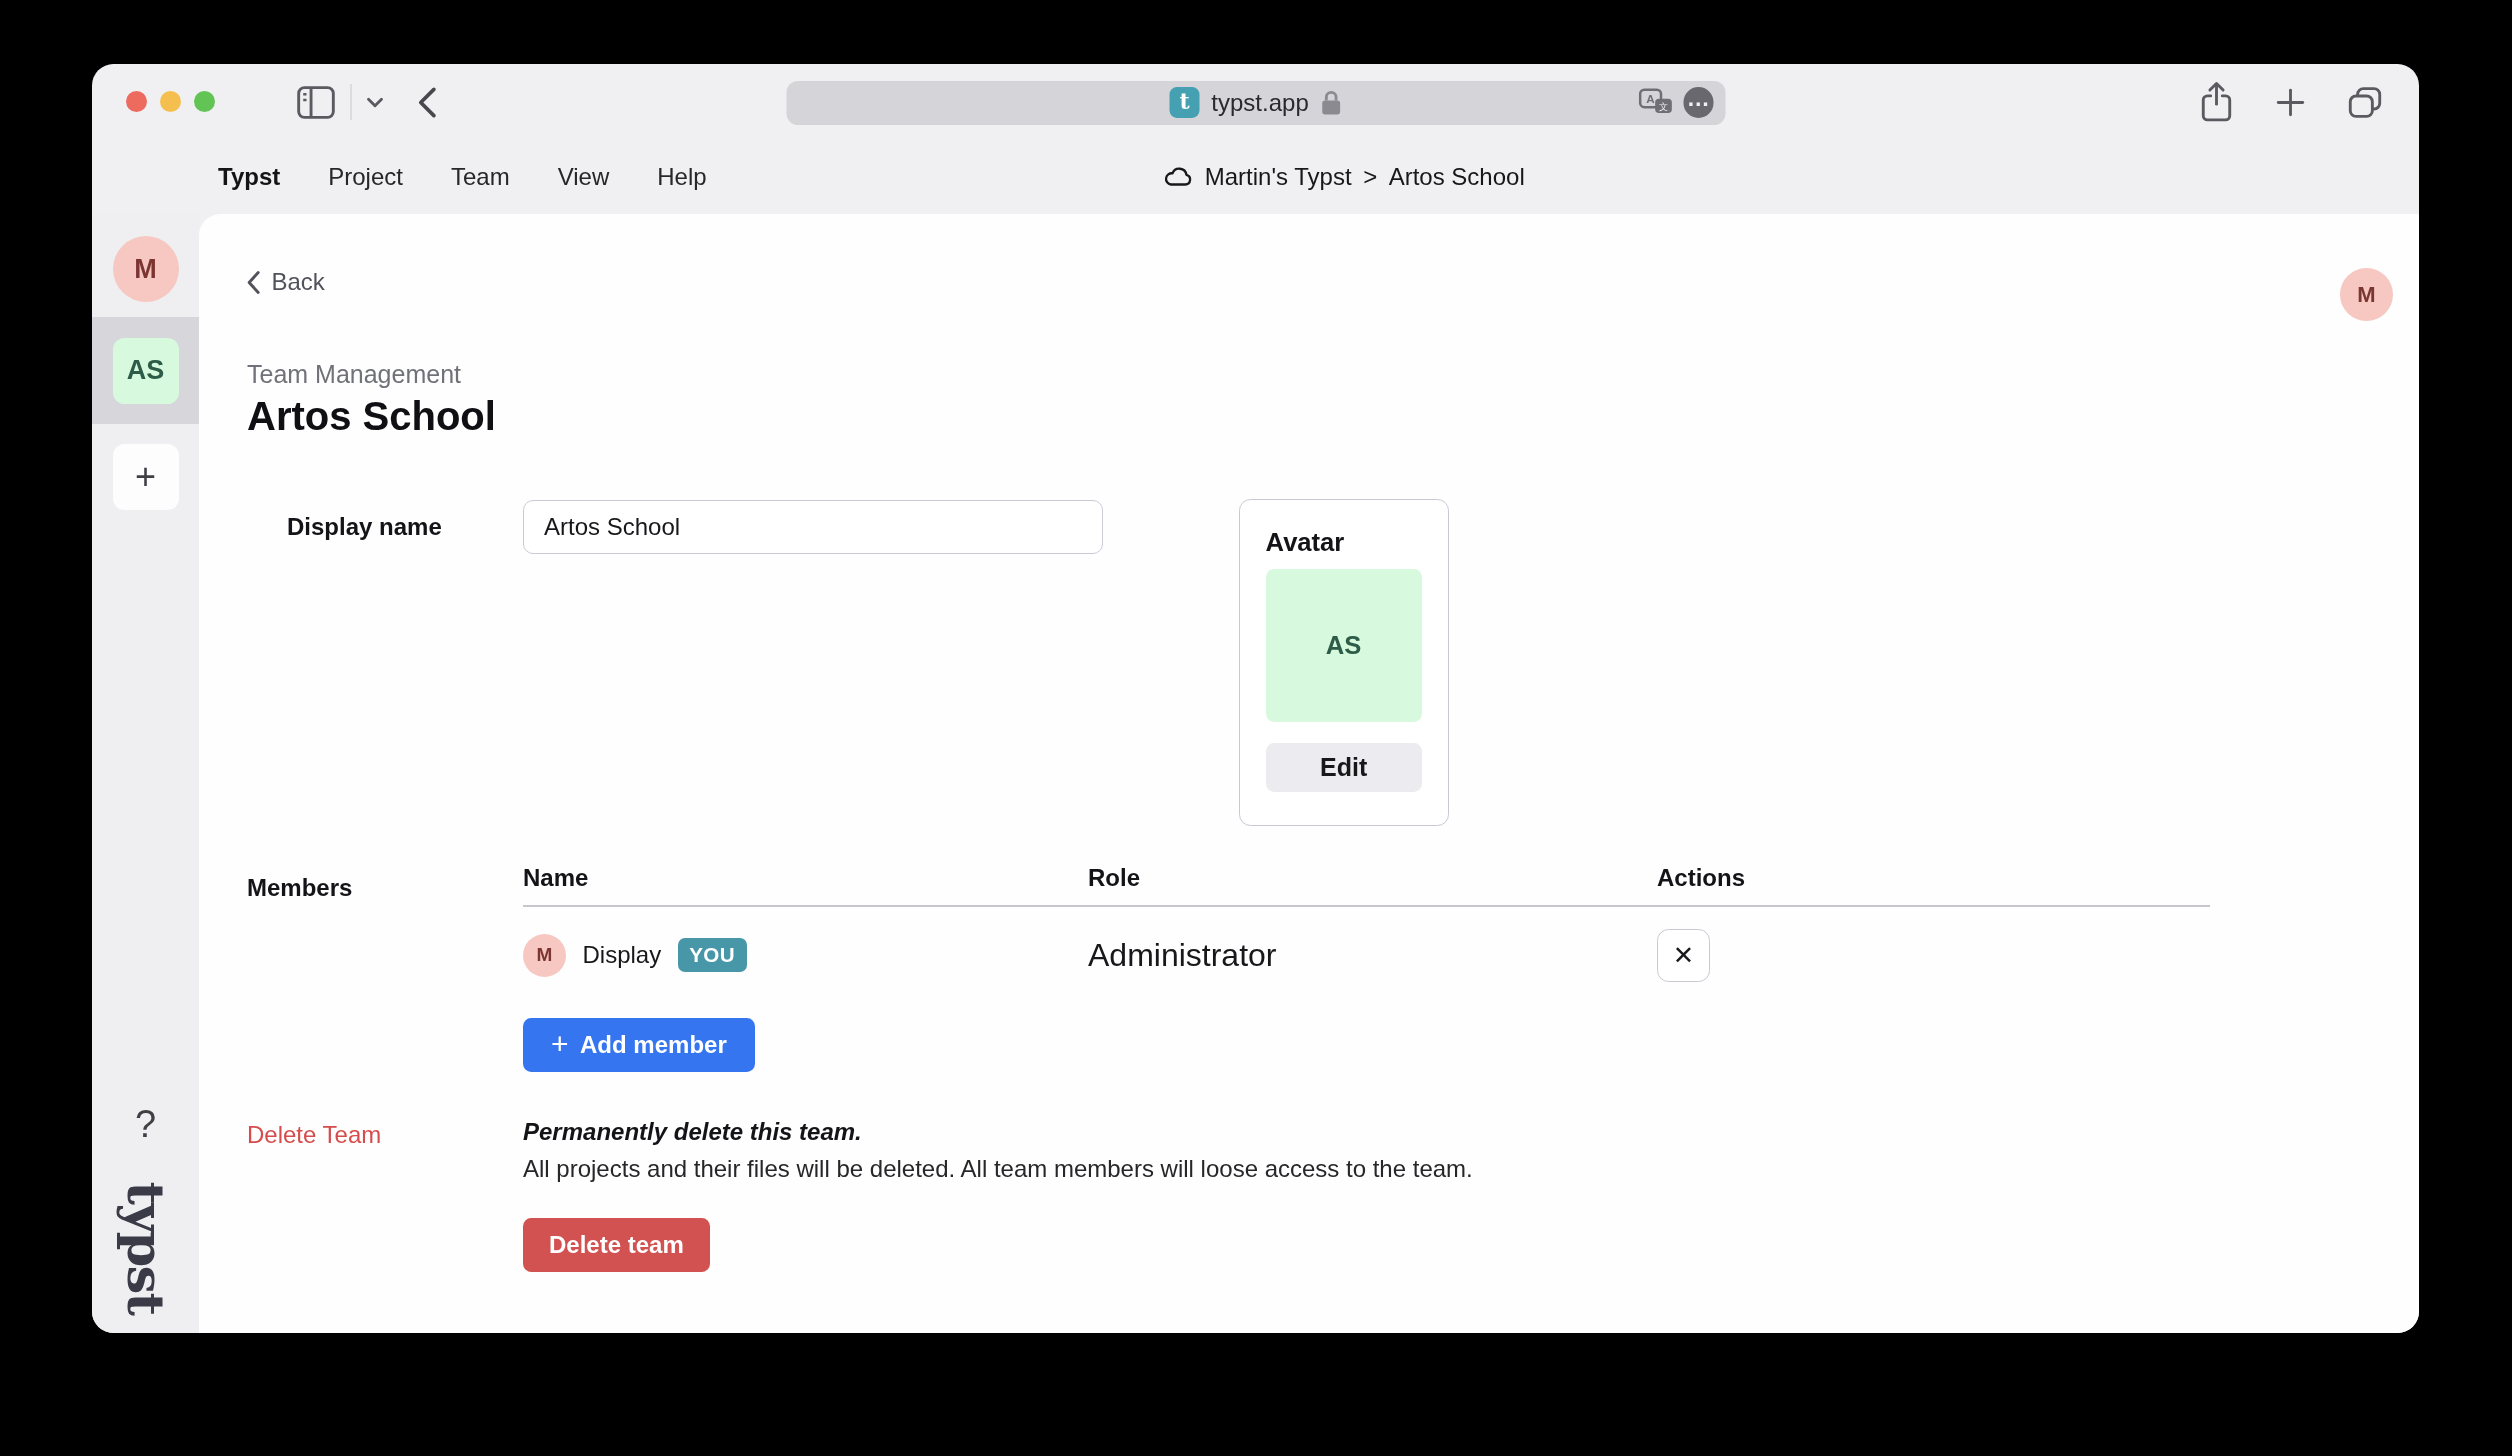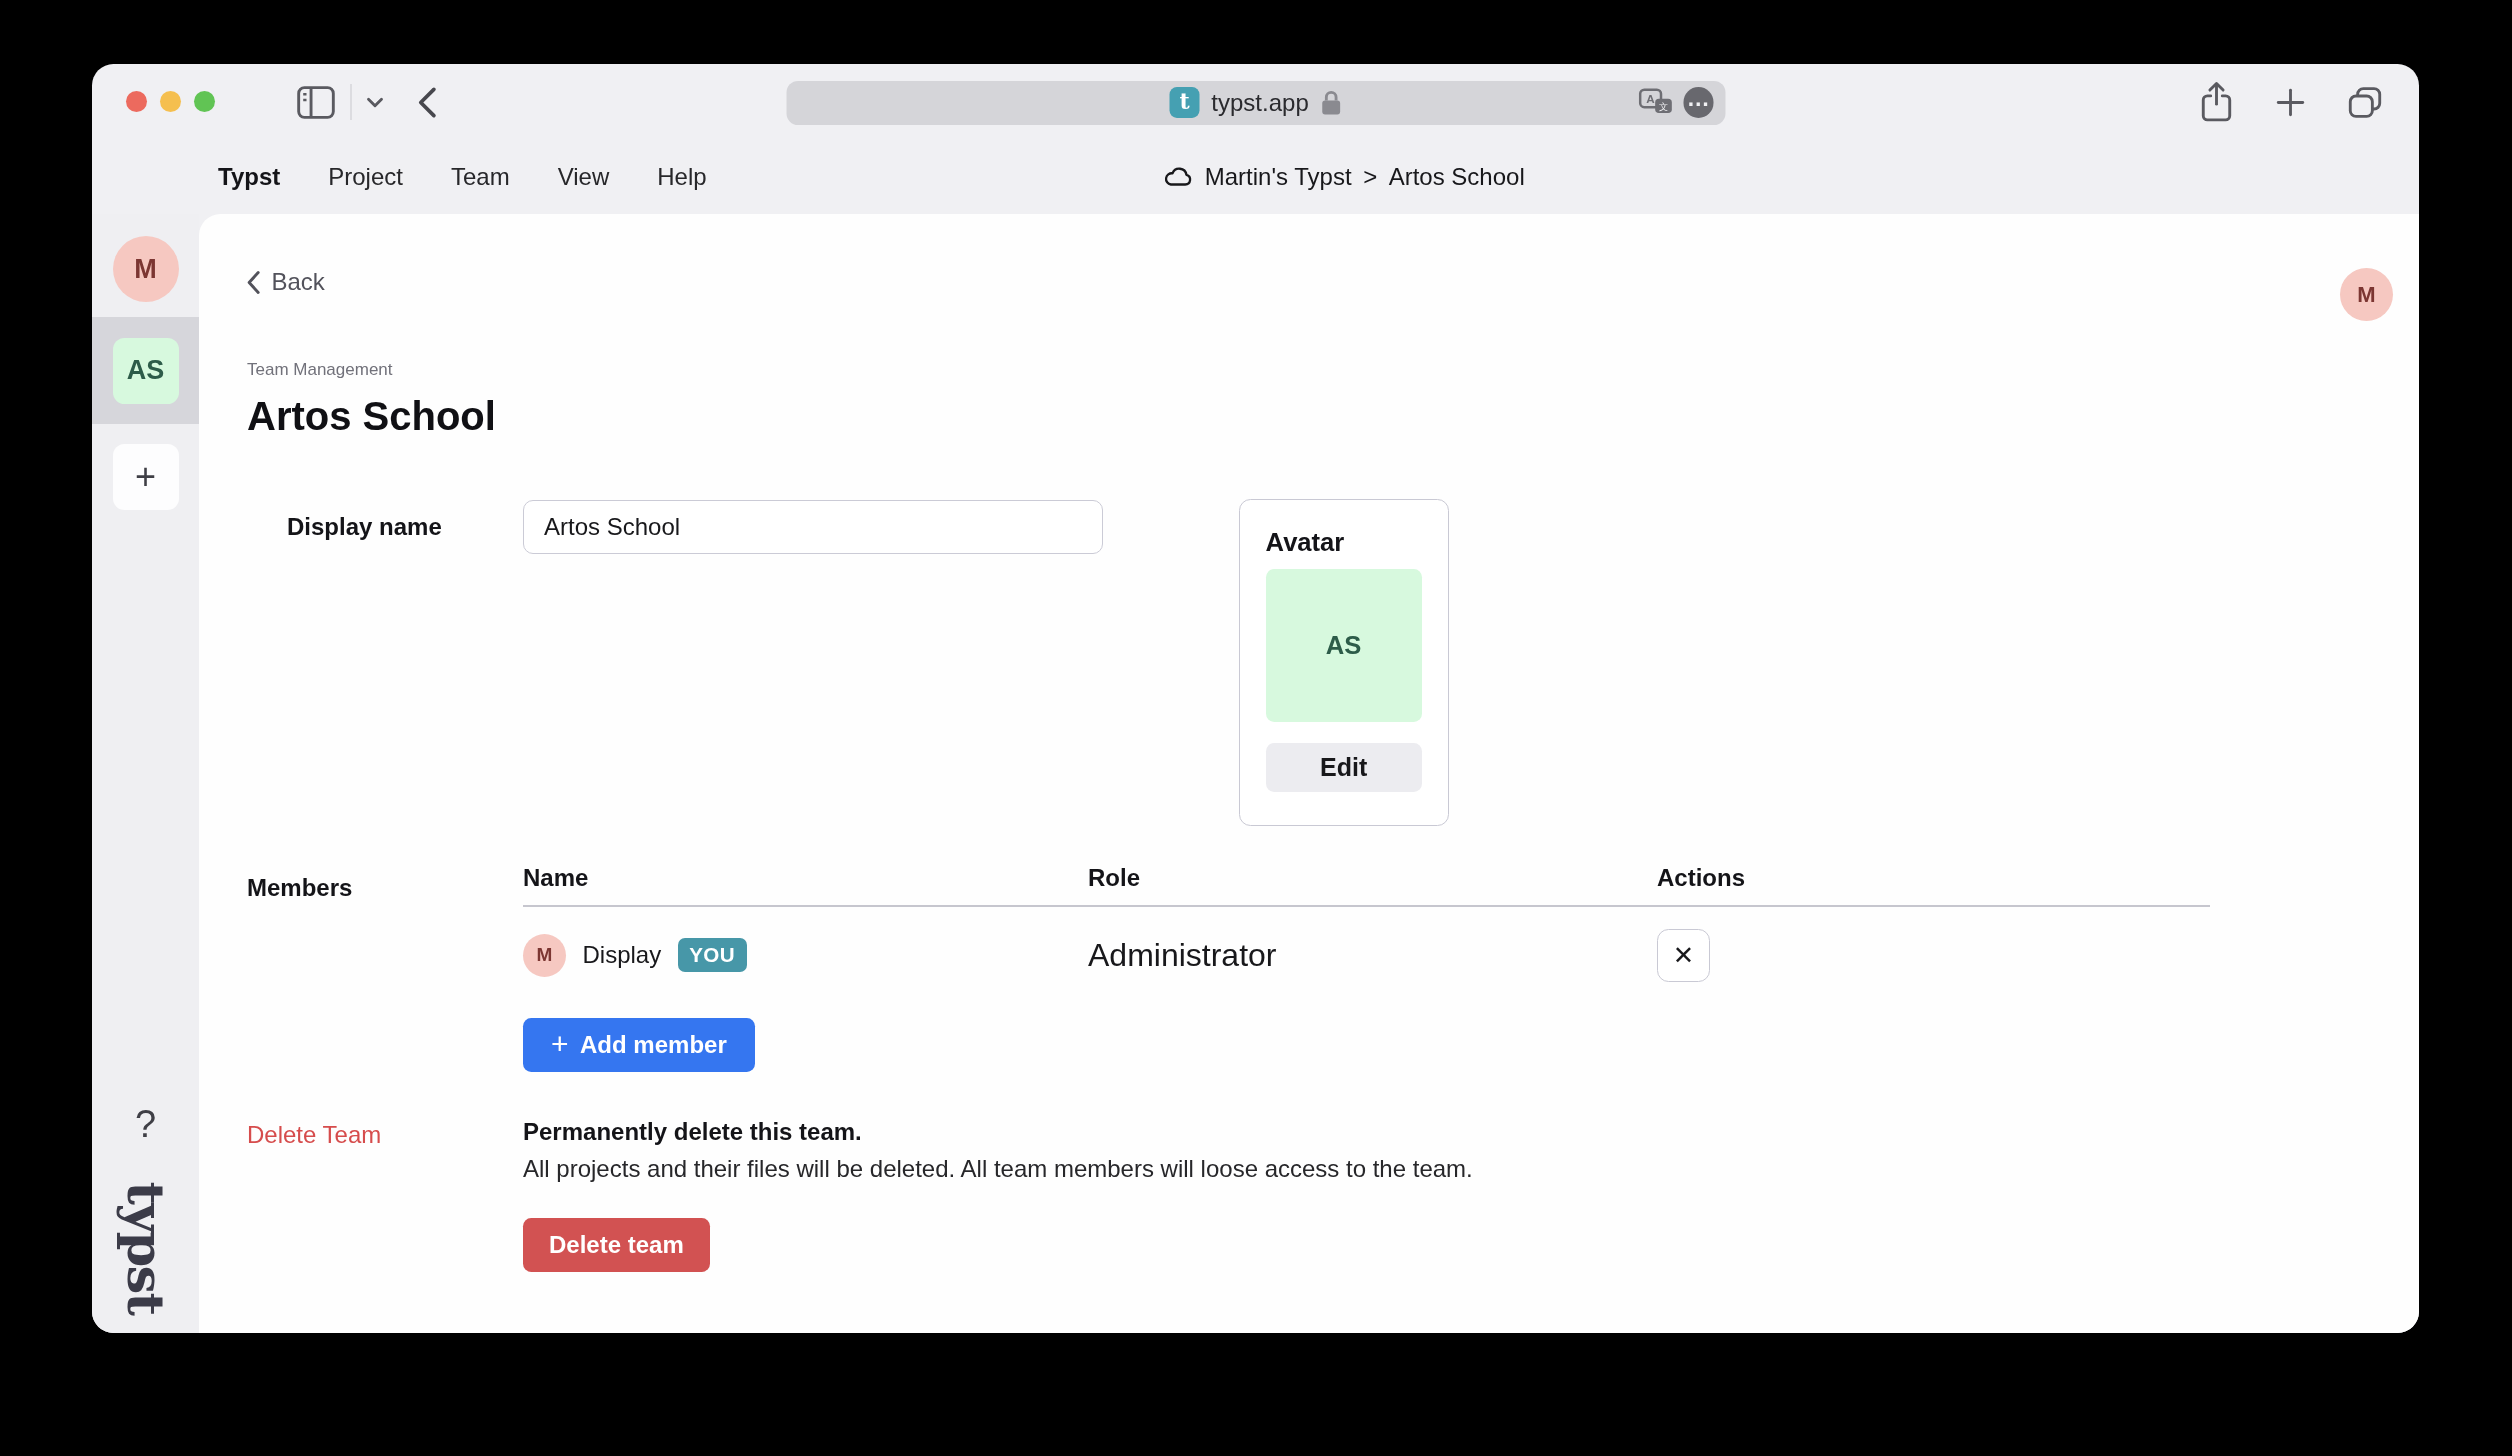--- a/index.html
+++ b/index.html
@@ -71,21 +71,21 @@
   .side-logo{
     position:absolute;left:50%;top:50%;transform:translate(-50%,-50%) rotate(90deg);
     font-family:"DejaVu Serif",serif;font-weight:bold;font-size:51px;color:#3B3B48;letter-spacing:-1.6px;white-space:nowrap;
   }
   .main{flex:1;background:#FEFEFE;border-top-left-radius:21.4px;position:relative;}
   .back{position:absolute;left:46px;top:54px;display:flex;align-items:center;gap:10px;color:#52525B;font-size:24px;cursor:pointer;}
   .user-avatar{
     position:absolute;right:26px;top:54px;width:53px;height:53px;border-radius:50%;background:#F6C8C1;
     color:#7C3632;font-weight:bold;font-size:22px;display:flex;align-items:center;justify-content:center;
   }
-  .eyebrow{position:absolute;left:48px;top:146px;color:#71717A;font-size:17px;}
+  .eyebrow{position:absolute;left:48px;top:146px;color:#71717A;font-size:25px;}
   .page-title{position:absolute;left:48px;top:180px;color:#101014;font-size:40px;font-weight:bold;}
   .form-label{position:absolute;left:48px;top:299px;font-weight:bold;font-size:24px;color:#141418;margin-left:40px;}
   .display-input{
     position:absolute;left:324px;top:286px;width:580px;height:54px;box-sizing:border-box;
     border:1.6px solid #CBCBD6;border-radius:10px;background:#fff;padding:0 20px;
     font-size:24px;color:#18181B;font-family:"Liberation Sans",sans-serif;outline:none;
   }
   .avatar-card{
     position:absolute;left:1040px;top:285px;width:210px;height:327px;box-sizing:border-box;
     border:1.6px solid #C9C9D4;border-radius:11.5px;background:#fff;padding:28px 25.6px 0;
@@ -125,21 +125,21 @@
     font-family:"Liberation Sans",sans-serif;box-sizing:border-box;
   }
   .add-btn{
     margin-top:21.4px;height:54px;padding:0 28px;border:none;border-radius:8.2px;background:#3576F0;
     color:#fff;font-weight:bold;font-size:24px;display:inline-flex;align-items:center;gap:11.5px;
     font-family:"Liberation Sans",sans-serif;cursor:pointer;
   }
   .add-btn .plus{font-size:30px;font-weight:400;margin-top:-3.3px;}
   .delete-label{position:absolute;left:48px;top:907px;font-size:24px;color:#D64C4C;}
   .delete-block{position:absolute;left:324px;top:904px;width:1402px;}
-  .del-title{font-weight:bold;font-size:24px;color:#141418;}
+  .del-title{font-weight:bold;font-size:24px;color:#141418;font-style:italic;}
   .del-body{margin-top:9px;font-size:24px;color:#27272A;}
   .del-btn{
     margin-top:35px;height:54px;padding:0 26px;border:none;border-radius:8.2px;background:#D25252;
     color:#fff;font-weight:bold;font-size:24px;display:inline-flex;align-items:center;
     font-family:"Liberation Sans",sans-serif;cursor:pointer;
   }
   svg{display:block;}
 </style>
 </head>
 <body>

